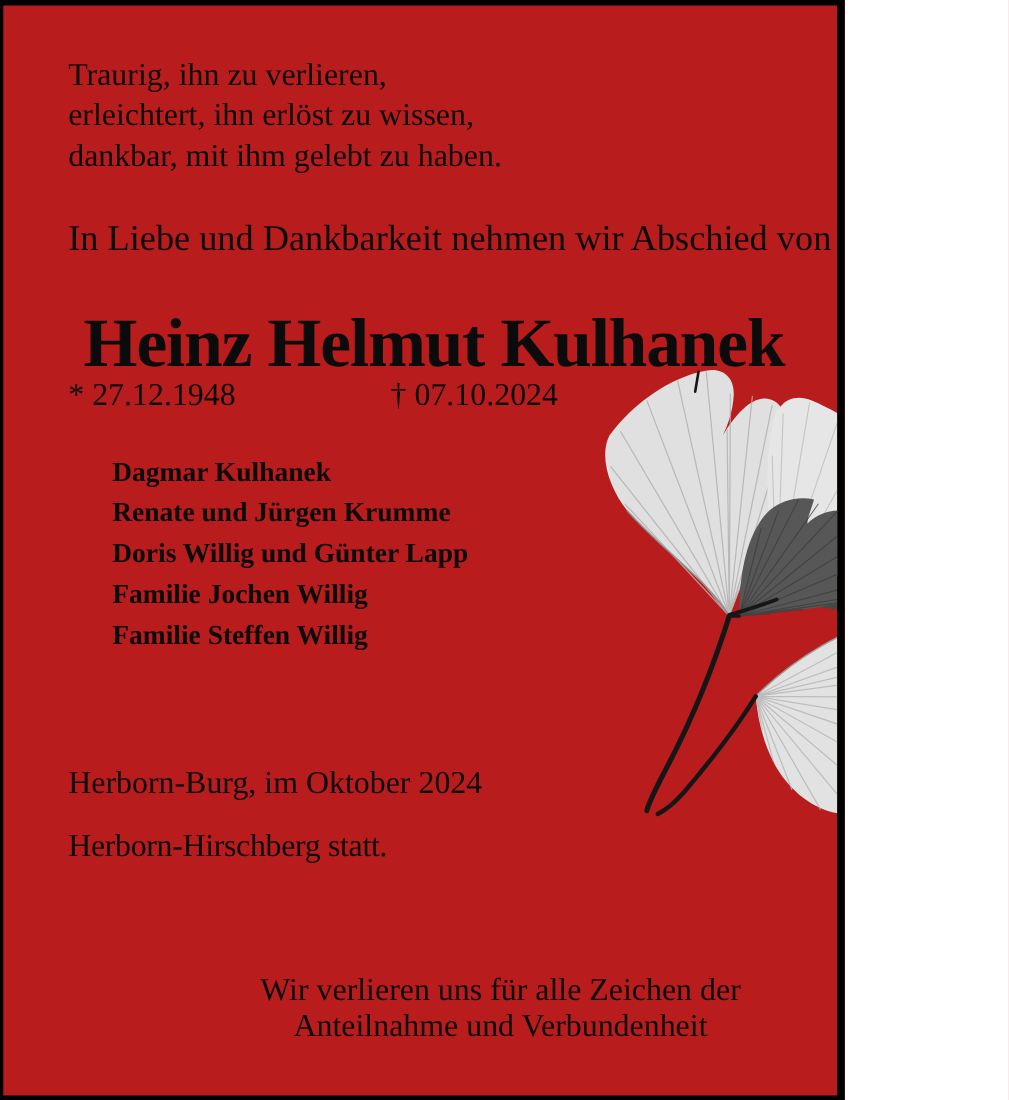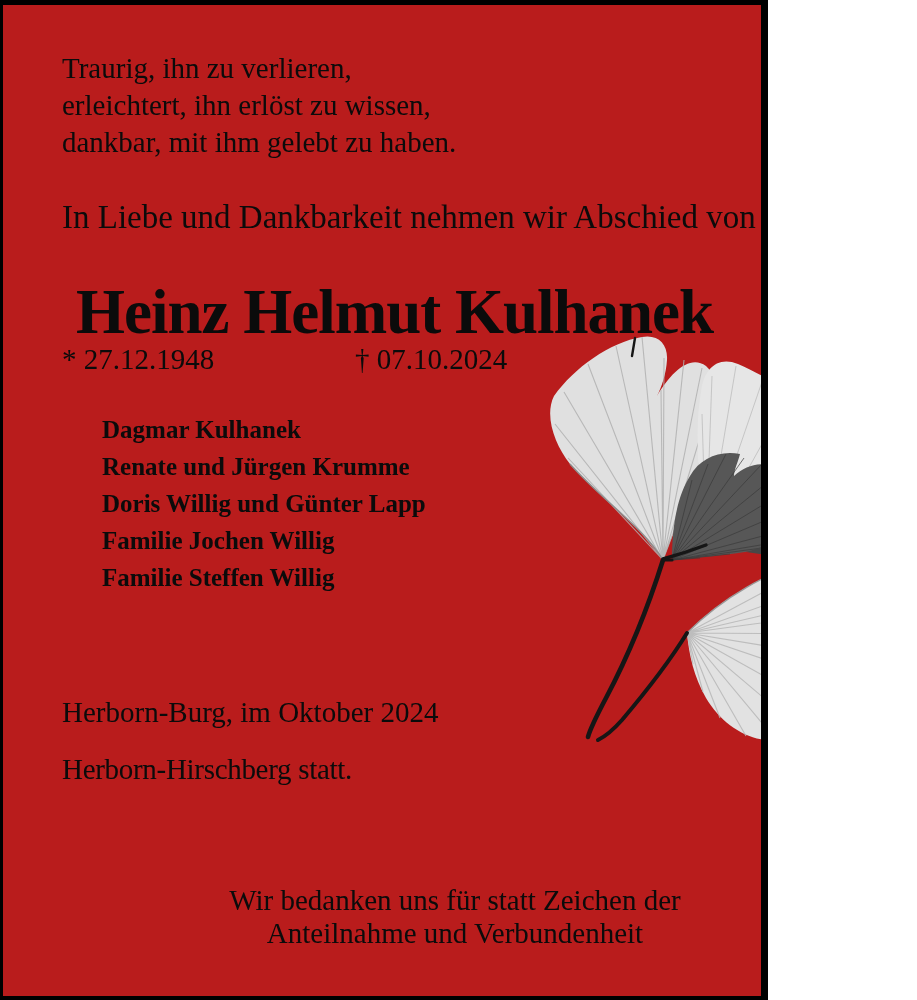--- a/index.html
+++ b/index.html
@@ -64,21 +64,21 @@
     <div>Familie Steffen Willig</div>
   </div>
 
   <div class="abs place-date">Herborn-Burg, im Oktober 2024</div>
 
   <div class="abs funeral">
     <div>Herborn-Hirschberg statt.</div>
   </div>
 
   <div class="abs thanks">
-    <div>Wir bedanken uns für statt Zeichen der</div>
+    <div>Wir verlieren uns für alle Zeichen der</div>
     <div>Anteilnahme und Verbundenheit</div>
   </div>
 
   <svg class="abs ginkgo" viewBox="0 0 345 418" xmlns="http://www.w3.org/2000/svg" aria-hidden="true">
 
     <g>
       <path d="M141,230 C122,198 80,170 48,134 C33,115 22,86 32,66 C52,38 88,12 120,7 C136,4 146,14 145,30 C144,44 140,56 135,66 C149,42 168,24 184,36 C198,48 198,78 188,106 C173,144 155,194 141,230 Z" fill="#e0e0e0"></path>
       <path d="M141,230L46,128 M141,230L33,94 M141,230L42,62 M141,230L66,34 M141,230L94,16 M141,230L120,7 M141,230L142,28 M141,230L139,60 M141,230L162,30 M141,230L180,38 M141,230L193,58 M141,230L195,86 M141,230L187,108" stroke="#b0b0b0" stroke-width="1.1" fill="none" opacity="0.85"></path>
       <path d="M141,230 C122,198 80,170 48,134" stroke="#8f8f8f" stroke-width="1.4" fill="none"></path>
     </g>

